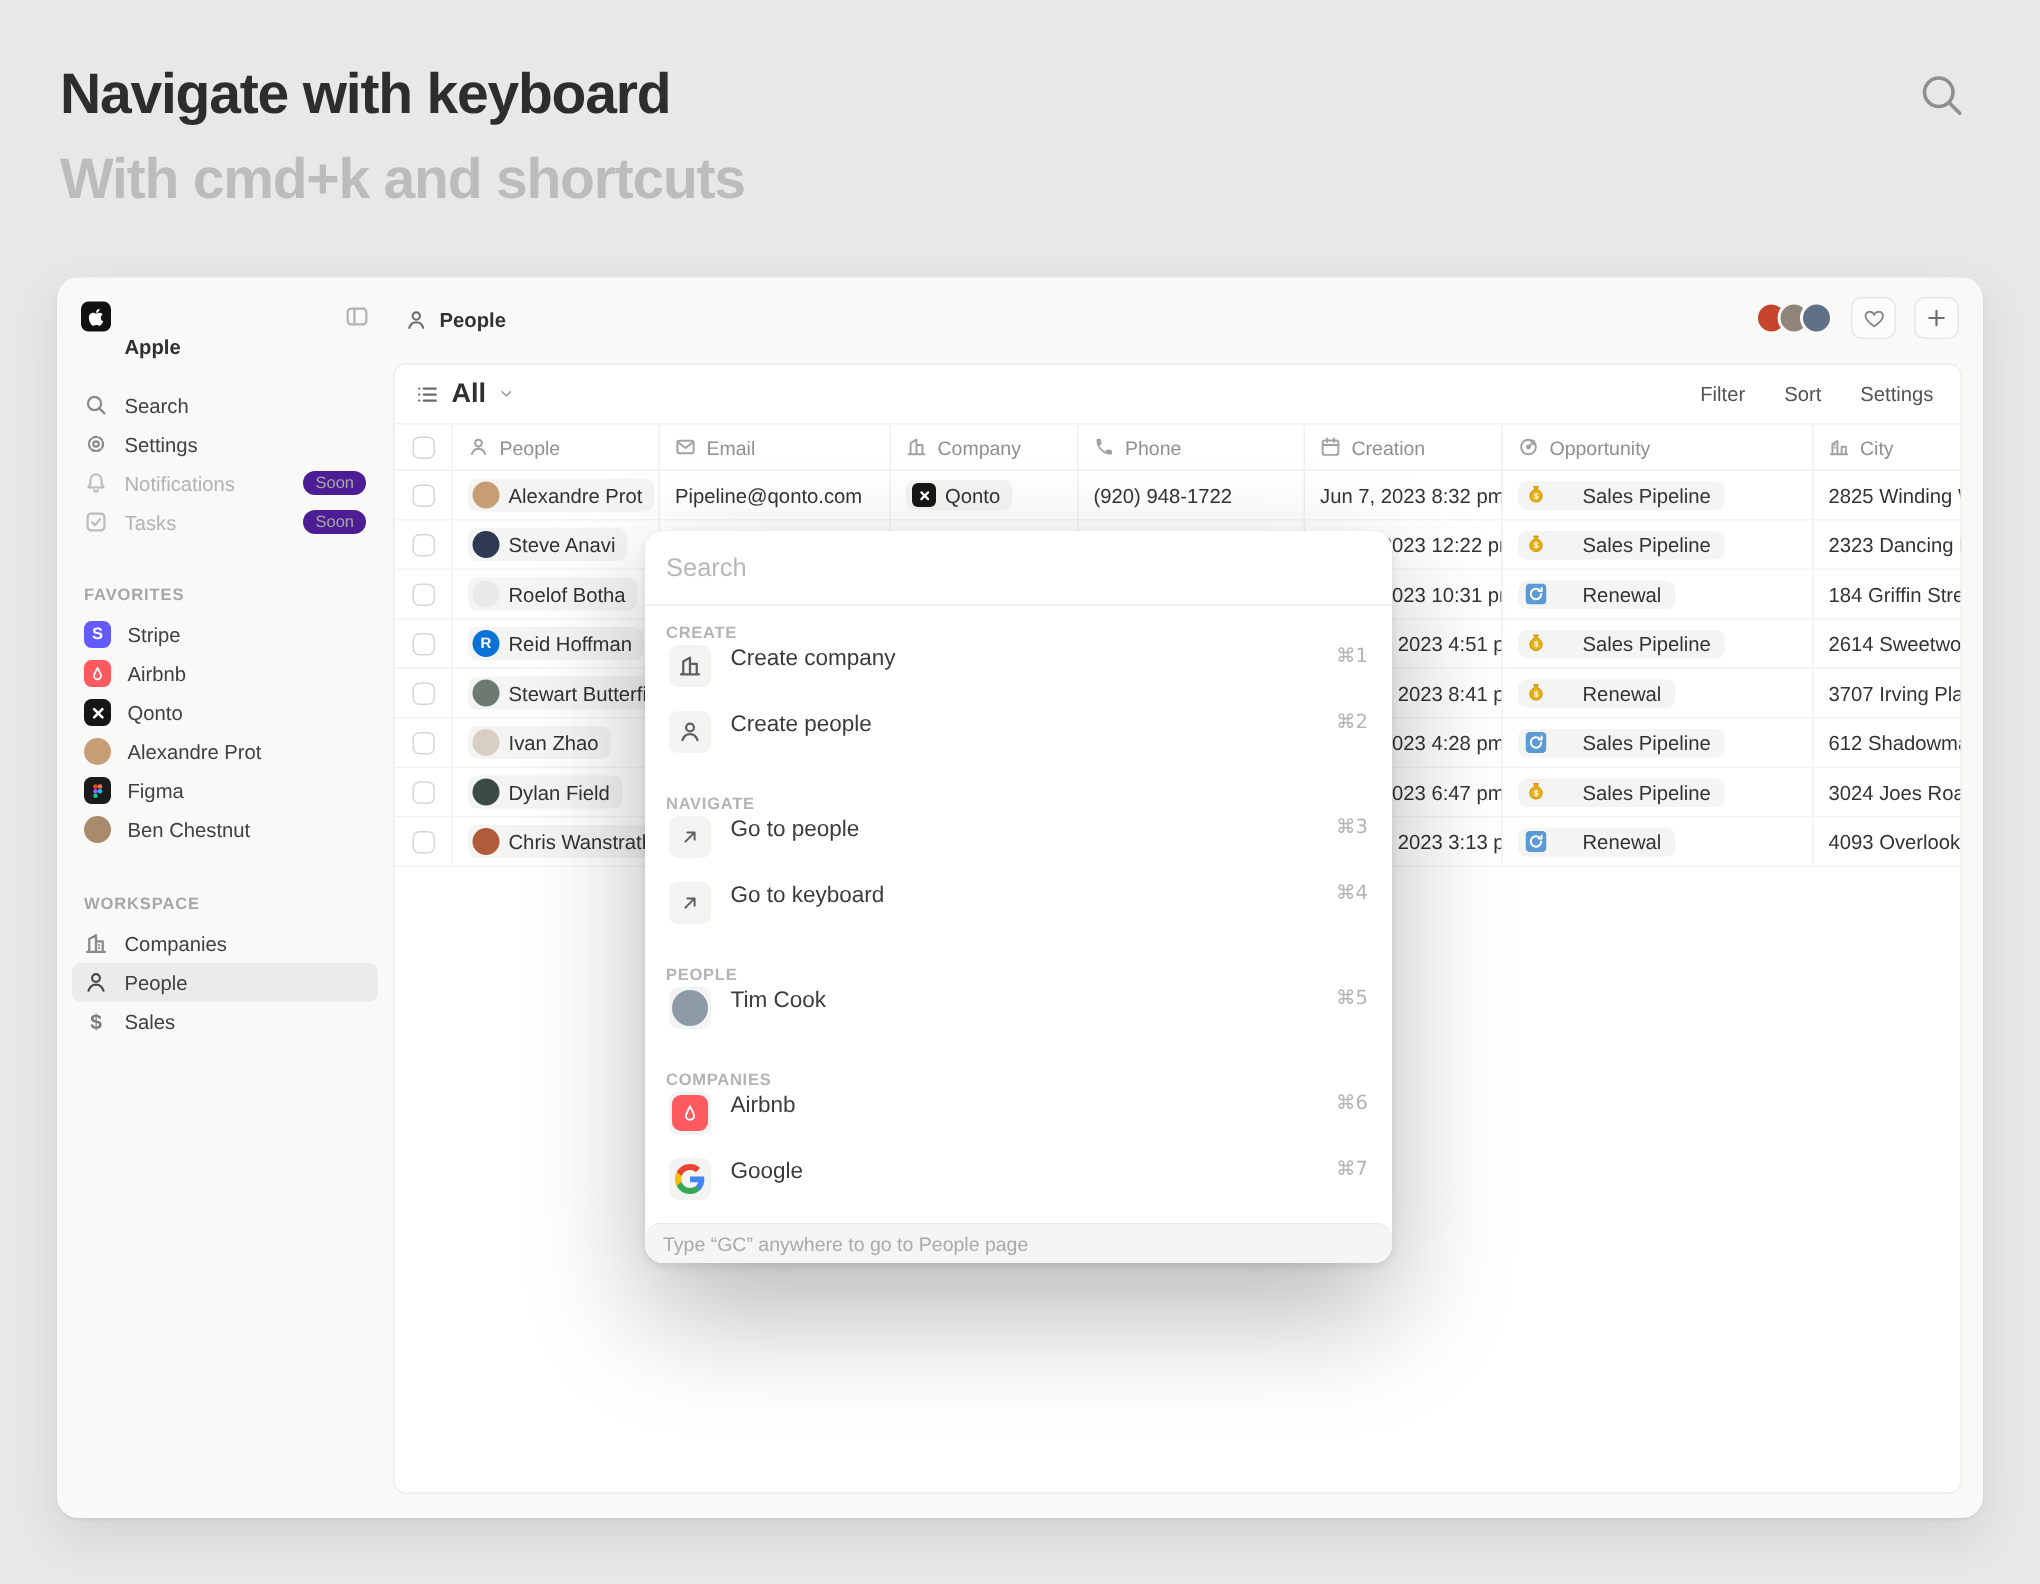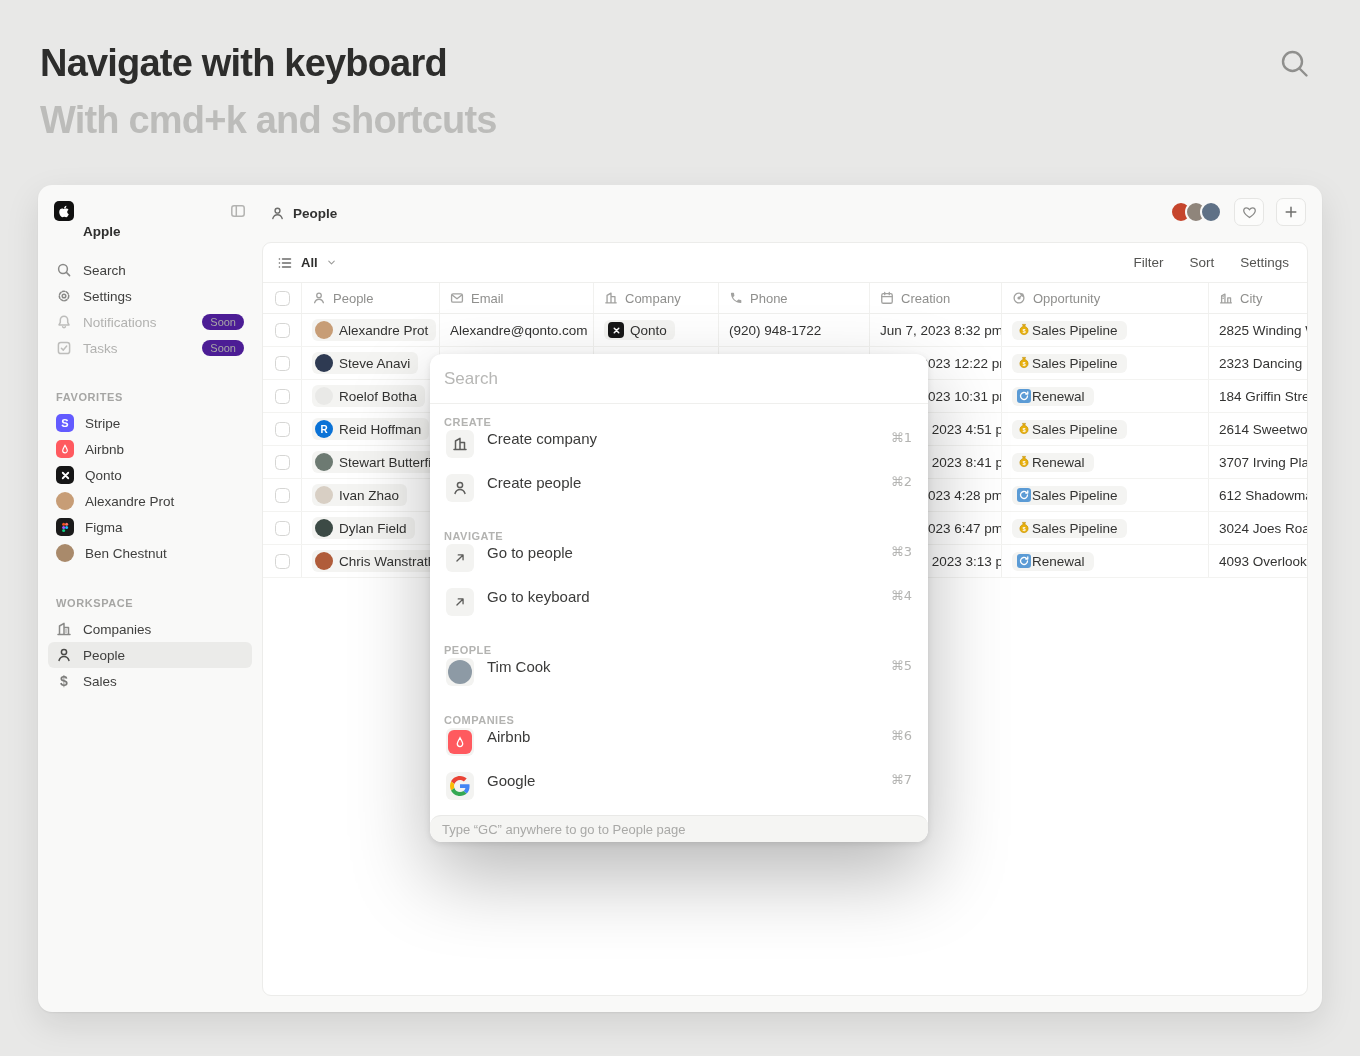--- a/index.html
+++ b/index.html
@@ -50,36 +50,36 @@
   .header-actions { position:absolute; right:16px; top:13px; display:flex; align-items:center; gap:12px; }
   .avatars { display:flex; }
   .avatars .avatar { width:22px; height:22px; border:2px solid #f9f9f8; margin-left:-7px; }
   .avatars .avatar:first-child { margin-left:0; }
   .hbtn { width:30px; height:28px; border:1px solid #e6e6e4; background:#fcfcfb; border-radius:7px; display:flex; align-items:center; justify-content:center; }
 
   
   .card { position:absolute; left:224px; top:57px; width:1046px; height:754px; background:#fff; border:1px solid #ececea; border-radius:9px; overflow:hidden; }
   .toolbar { height:40px; display:flex; align-items:center; padding:0 18px 0 14px; border-bottom:1px solid #efefed; }
   .view-sel { display:flex; align-items:center; gap:8px; }
-  .view-sel .v-label { font-size:13px; font-weight:600; color:#2f2f2e; }
+  .view-sel .v-label { font-size:18px; font-weight:600; color:#2f2f2e; }
   .toolbar-right { margin-left:auto; display:flex; gap:26px; font-size:13.5px; color:#545452; }
   .grid { display:grid; grid-template-columns:38px 138px 154px 125px 151px 132px 207px 1fr; }
   .thead { height:31px; border-bottom:1px solid #efefed; }
   .th { display:flex; align-items:center; gap:7px; padding-left:10px; font-size:13px; color:#8f8f8d; border-left:1px solid #f1f1ef; overflow:hidden; white-space:nowrap; }
   .trow { height:33px; border-bottom:1px solid #f3f3f1; }
   .td { display:flex; align-items:center; padding-left:10px; font-size:13.5px; color:#333332; border-left:1px solid #f1f1ef; overflow:hidden; white-space:nowrap; }
   .td.cb, .th.cb { border-left:none; padding-left:0; justify-content:center; }
   .checkbox { width:15px; height:15px; border:1.5px solid #d6d6d4; border-radius:4.5px; background:#fff; }
   .chip { display:inline-flex; align-items:center; gap:6px; background:#f4f4f2; border-radius:6px; padding:2px 8px 2px 3px; overflow:hidden; white-space:nowrap; flex:none; }
   .chip .nm { font-size:13.5px; color:#323231; }
   .chip.clip { max-width:127px; }
   .cmt { display:flex; align-items:center; gap:3px; margin-left:6px; color:#b1b1af; font-size:12px; flex:none; }
   .co-chip { display:inline-flex; align-items:center; gap:6px; background:#f4f4f2; border-radius:6px; padding:2px 8px 2px 4px; font-size:13.5px; }
   .co-ic { width:16px; height:16px; border-radius:4px; background:#161616; display:flex; align-items:center; justify-content:center; }
-  .opp-chip { display:inline-flex; align-items:center; gap:1px; background:#f4f4f2; border-radius:6px; padding:2px 9px 2px 5px; font-size:13.5px; color:#333332; }
+  .opp-chip { display:inline-flex; align-items:center; gap:24px; background:#f4f4f2; border-radius:6px; padding:2px 9px 2px 5px; font-size:13.5px; color:#333332; }
 
   
   .palette { position:absolute; left:430px; top:354px; width:498px; height:488px; background:#fff; border-radius:12px; z-index:50; overflow:hidden; box-shadow:0 2px 6px rgba(0,0,0,.10), 0 34px 80px rgba(0,0,0,.28); }
   .pal-search { height:50px; border-bottom:1px solid #efefed; display:flex; align-items:center; padding:0 14px; }
   .pal-search input { border:none; outline:none; width:100%; font-size:17px; color:#3b3b3a; font-family:"Liberation Sans", sans-serif; background:transparent; }
   .pal-search input::placeholder { color:#b7b7b5; }
   .pal-body { padding:0 12px; }
   .pal-label { font-size:11px; font-weight:600; letter-spacing:.5px; color:#b3b3b1; margin:12px 0 2px; padding-left:2px; }
   .pal-item { height:44px; display:flex; gap:13px; border-radius:8px; padding:0 4px; }
   .pal-icbox { width:28px; height:28px; border-radius:6px; background:#f3f3f1; display:flex; align-items:center; justify-content:center; flex:none; }
@@ -333,21 +333,21 @@
           <span class="checkbox"></span>
         </div>
       <div class="td">
         <span class="chip clip">
             <span class="avatar av18" style="background: rgb(199, 157, 118);"></span>
             <span class="nm">Alexandre Prot</span>
           </span>
 
       </div>
       <div class="td">
-          <span>Alexandre@qonto.com</span>
+          <span>Pipeline@qonto.com</span>
         </div>
       <div class="td">
         <span class="co-chip">
             <span class="co-ic">
               <svg width="9" height="9" viewBox="0 0 16 16">
                 <path d="M4 4l8 8M12 4l-8 8" stroke="#fff" stroke-width="2.6" stroke-linecap="round"></path>
               </svg>
             </span>
             <span>Qonto</span>
           </span>

